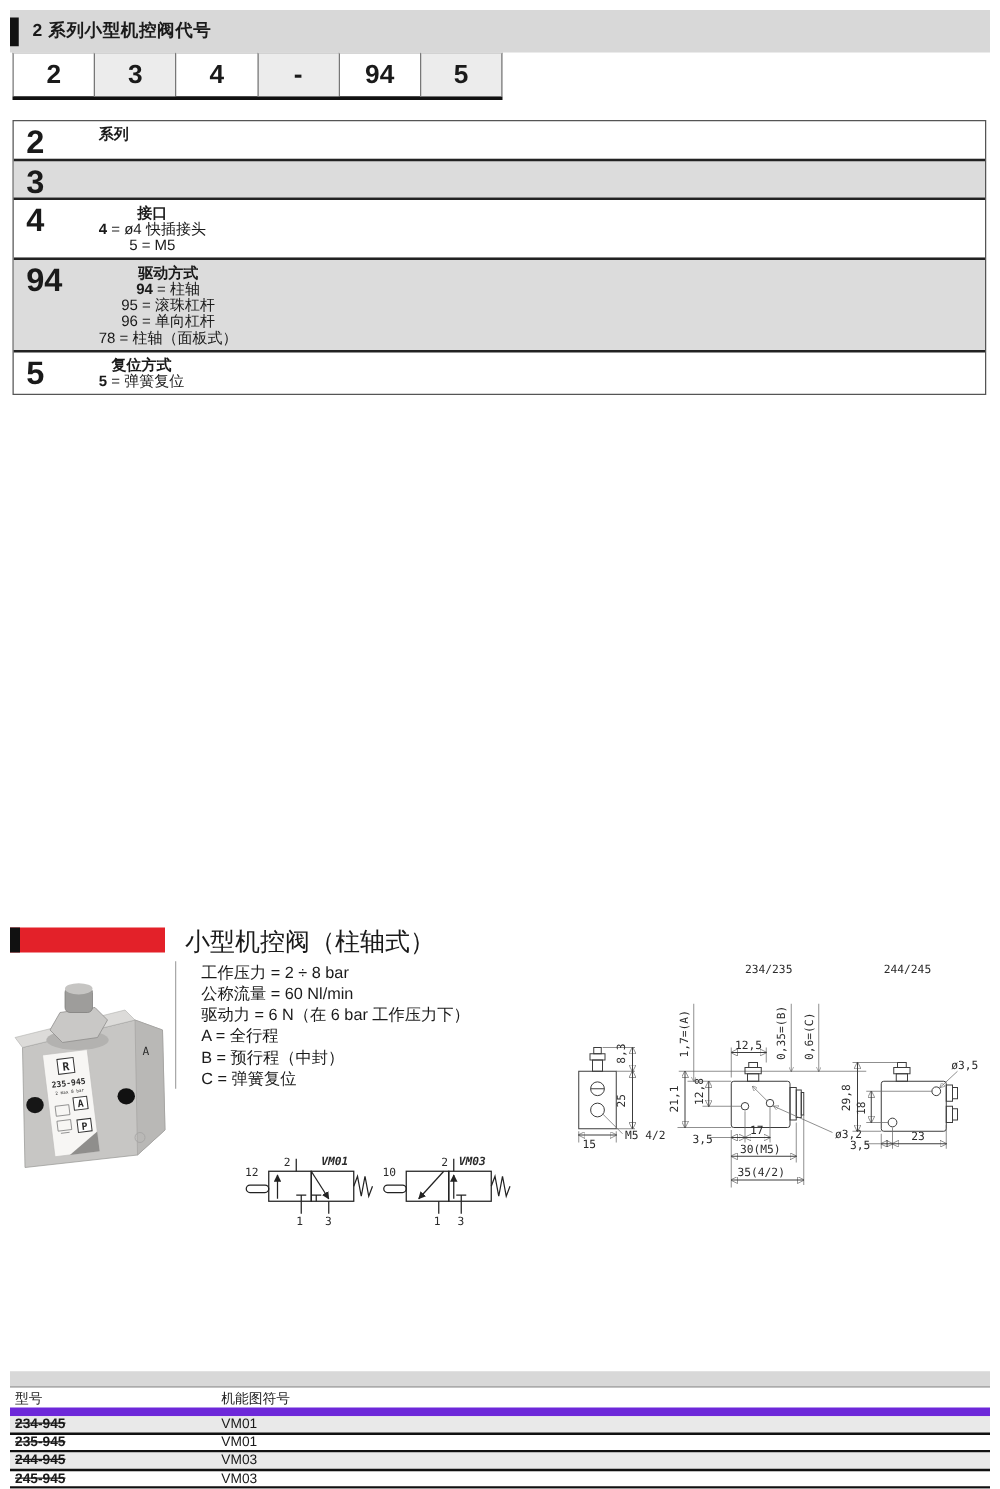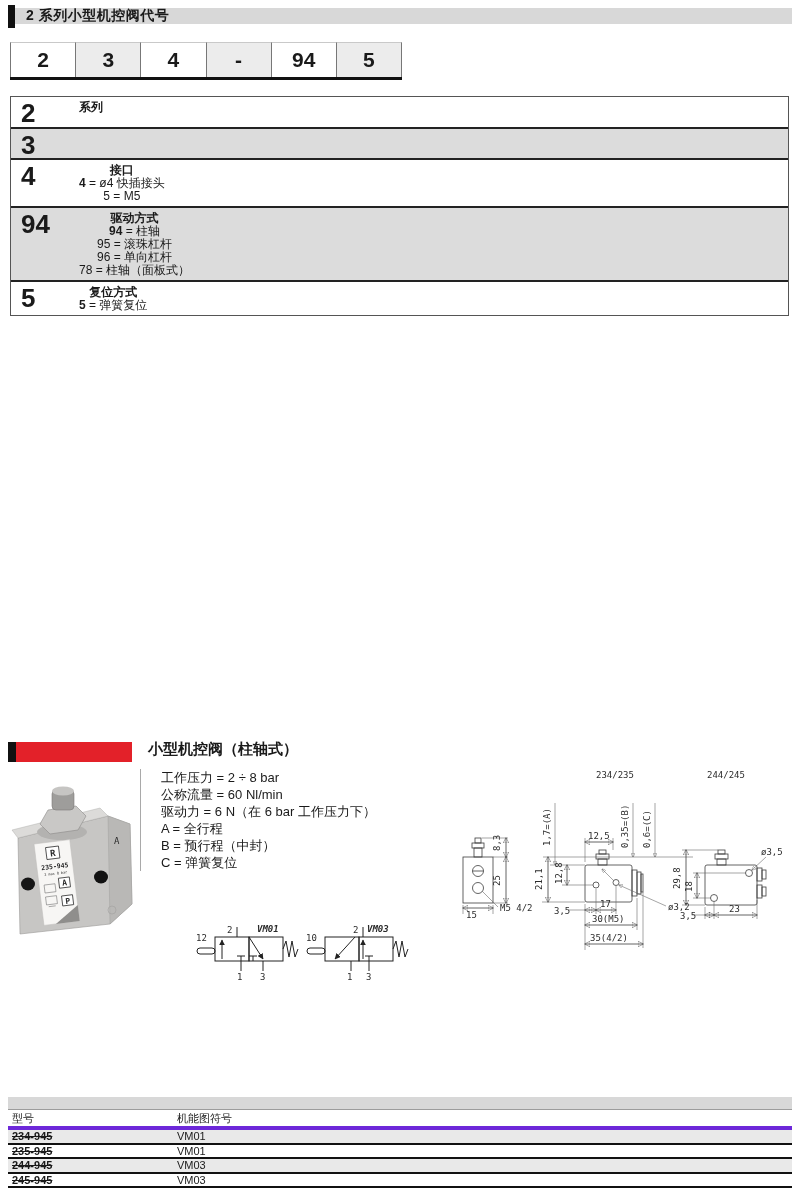--- a/index.html
+++ b/index.html
@@ -3,21 +3,21 @@
 <meta charset="utf-8">
 <style>
   :root{
     --accent-red:#e32129; --header-gray:#d8d8d8; --row-gray:#dcdcdc; --zebra-gray:#e9e9e9;
   }
   html,body{margin:0;padding:0;background:#fff;}
   .page{position:relative;width:800px;height:1191px;background:#fff;overflow:hidden;
         font-family:"Liberation Sans",sans-serif;color:#1a1a1a;}
 
   
-  .hdr{position:absolute;left:8px;top:8px;width:784px;height:16px;background:var(--header-gray);
+  .hdr{position:absolute;left:8px;top:8px;width:784px;height:34px;background:var(--header-gray);
        display:flex;align-items:center;}
   .hdr-bar{width:7px;height:23px;background:#111;flex:0 0 auto;}
   .hdr-title{font-size:14px;font-weight:bold;margin-left:11px;letter-spacing:0.5px;}
 
   
   .codeboxes{position:absolute;left:10px;top:42px;width:392px;height:35px;display:flex;
              border-bottom:3px solid #111;}
   .codebox{flex:1;display:flex;align-items:center;justify-content:center;
            font-size:21px;font-weight:bold;border-left:1px solid #777;border-top:1px solid #c9c9c9;}
   .codebox:last-child{border-right:1px solid #777;}
@@ -31,39 +31,39 @@
   .cnum{width:58px;flex:0 0 auto;font-size:26px;font-weight:bold;padding:3px 0 0 10px;line-height:1;}
   .cbody{padding:4px 0 3px 0;font-size:12px;line-height:13px;text-align:center;}
   .ctitle{font-weight:bold;}
   .copt .k{font-weight:normal;}
   .copt .k.sel{font-weight:bold;}
   .crow.min{min-height:30px;}
 
   
   .red-banner{position:absolute;left:8px;top:742px;width:124px;height:20px;
               background:var(--accent-red);border-left:8px solid #111;box-sizing:border-box;}
-  .prod-title{position:absolute;left:148px;top:740px;font-size:15px;font-weight:bold;}
+  .prod-title{position:absolute;left:148px;top:740px;font-size:20px;font-weight:normal;}
   .specs{position:absolute;left:140px;top:769px;border-left:1px solid #a9a9a9;padding-left:20px;
          font-size:13px;line-height:17px;}
   .photo{position:absolute;left:4px;top:782px;}
   .sym1{position:absolute;left:195px;top:920px;}
   .sym2{position:absolute;left:305px;top:920px;}
   .drawings{position:absolute;left:430px;top:758px;}
   svg text{font-family:"DejaVu Sans Mono",monospace;fill:#2b2b2b;}
   .dwg line,.dwg rect,.dwg circle,.dwg polyline,.dwg path{stroke:#3c3c3c;stroke-width:0.8;fill:none;}
   .dwg .thin{stroke:#6a6a6a;stroke-width:0.6;}
   .dwg text{font-size:9px;}
   .sym line,.sym rect,.sym polyline{stroke:#222;stroke-width:1;fill:none;}
   .sym text{font-size:9px;font-family:"DejaVu Sans Mono",monospace;}
   .sym .name{font-style:italic;font-weight:bold;}
 
   
   .btable{position:absolute;left:8px;top:1097px;width:784px;font-size:11px;}
   .bt-band{height:12px;background:var(--header-gray);border-bottom:1px solid #9c9c9c;}
-  .bt-head{display:flex;align-items:center;height:16px;border-bottom:4px solid #6d28d9;color:#222;}
+  .bt-head{display:flex;align-items:center;height:16px;border-bottom:7px solid #6d28d9;color:#222;}
   .bt-row{display:flex;align-items:center;height:12.5px;border-bottom:2px solid #111;justify-content:flex-end;}
   .bt-row.zebra{background:var(--zebra-gray);}
   .c1{width:157px;flex:0 0 auto;padding-left:4px;}
   .c2{flex:1;padding-left:8px;}
   .bt-row .c1{font-weight:bold;text-decoration:line-through;}
 </style>
 </head>
 <body>
 
 <div class="page">

